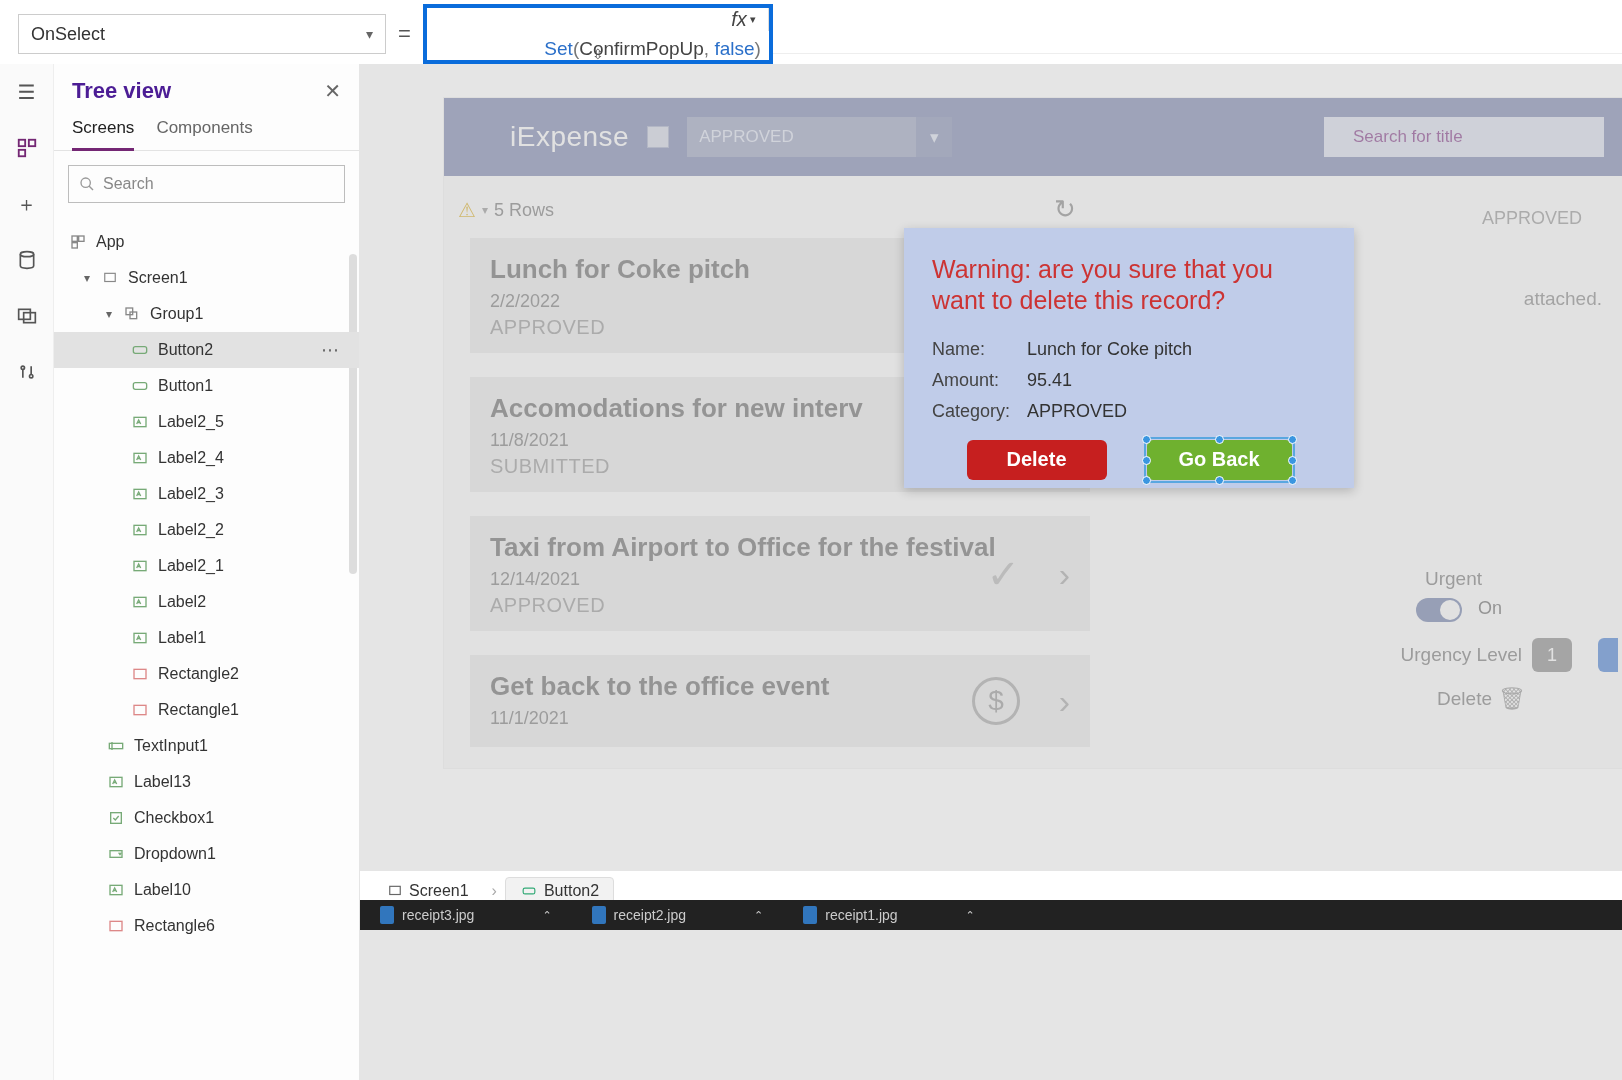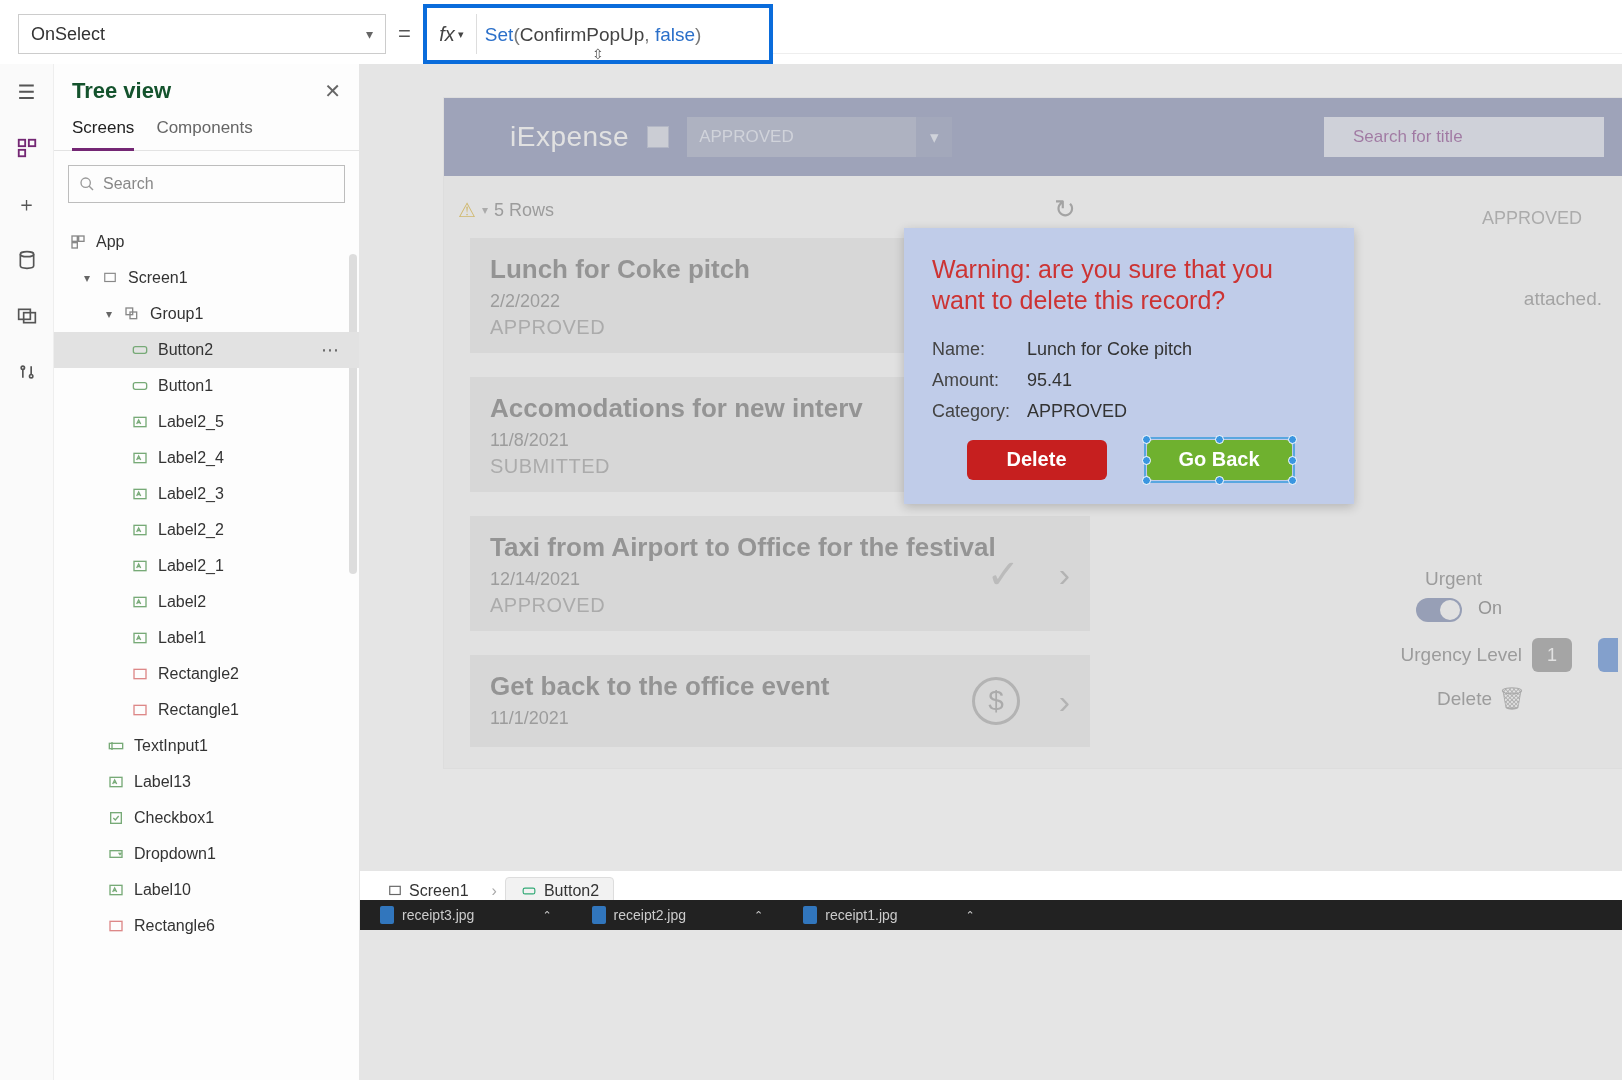--- a/index.html
+++ b/index.html
@@ -3,39 +3,39 @@
 <meta charset="utf-8">
 <style>
 * { box-sizing: border-box; margin: 0; padding: 0; font-family: "Segoe UI", Arial, sans-serif; }
 html, body { width: 1622px; height: 1080px; overflow: hidden; background: #fff; }
 
 
 .top-row { position: absolute; top: 10px; left: 0; right: 0; height: 48px; display: flex; align-items: center; }
 .prop-select { margin-left: 18px; width: 368px; height: 40px; border: 1px solid #ccc; background: #fff; display: flex; align-items: center; padding: 0 12px; font-size: 18px; color: #333; position: relative; }
 .prop-select .chev { position: absolute; right: 12px; font-size: 14px; color: #666; }
 .eq { margin: 0 12px; font-size: 22px; color: #555; }
-.formula-box { border: 4px solid #0a6cdb; height: 60px; width: 350px; display: flex; align-items: center; background: #fff; position: relative; }
+.formula-box { border: 4px solid #0a6cdb; height: 60px; width: 350px; display: flex; align-items: flex-end; background: #fff; position: relative; flex-direction: column; }
 .fx { width: 50px; height: 40px; display: flex; align-items: center; justify-content: center; font-style: italic; font-size: 20px; border-right: 1px solid #ddd; color: #444; }
 .fx .chev { font-size: 11px; margin-left: 3px; font-style: normal; }
 .formula { flex: 1; font-family: Consolas, monospace; font-size: 19px; padding: 6px 8px; }
 .tok-fn { color: #2a6fc9; }
 .tok-par { color: #777; }
 .tok-id { color: #444; }
 .tok-kw { color: #2a6fc9; }
 .resize-handle { position:absolute; bottom:-2px; left:50%; transform:translateX(-50%); font-size:14px; color:#555;}
 .formula-rest { flex:1; height:40px; border-bottom:1px solid #eee; }
 
 
 .left-rail { position: absolute; top: 64px; left: 0; width: 54px; bottom: 0; background: #fafafa; border-right: 1px solid #eee; display: flex; flex-direction: column; align-items: center; padding-top: 14px; gap: 28px; }
 .rail-btn { width: 28px; height: 28px; display:flex; align-items:center; justify-content:center; color:#555; font-size:20px; }
 
 
 .tree { position: absolute; top: 64px; left: 54px; width: 306px; bottom: 0; background: #fdfdfd; border-right: 1px solid #e5e5e5; }
 .tree-head { display:flex; align-items:center; justify-content:space-between; padding: 14px 18px 4px; }
-.tree-head h2 { font-size: 22px; font-weight: 600; color: #14532d; }
+.tree-head h2 { font-size: 22px; font-weight: 600; color: #4c1d95; }
 .tree-close { font-size: 20px; color: #666; }
 .tree-tabs { display:flex; gap: 22px; padding: 10px 18px 0; border-bottom: 1px solid #e3e3e3; }
 .tree-tab { font-size: 17px; color: #666; padding-bottom: 10px; }
 .tree-tab.active { color: #222; border-bottom: 3px solid #742774; font-weight: 500; margin-bottom:-1px;}
 .search { margin: 14px 14px 8px; height: 38px; border: 1px solid #bdbdbd; display:flex; align-items:center; padding:0 10px; gap:8px; color:#888; font-size:16px;}
 .tree-body { position:absolute; top:160px; bottom:0; left:0; right:0; overflow:hidden;}
 .tree-scroll { position:absolute; right:2px; top:30px; width:8px; height:320px; background:#ddd; border-radius:4px;}
 .node { display:flex; align-items:center; height:36px; font-size:16px; color:#333; padding-left: 14px; gap:8px; position:relative;}
 .node .ico { width:20px; height:20px; display:inline-flex; align-items:center; justify-content:center;}
 .node.d0 { padding-left: 14px; }
@@ -78,21 +78,21 @@
 .toggle { position:absolute; top:360px; right:150px; width:46px; height:24px; background:#5b6da0; border-radius:12px;}
 .toggle::after { content:""; position:absolute; right:2px; top:2px; width:20px; height:20px; background:#fff; border-radius:50%;}
 .toggle-on { position:absolute; top:360px; right:110px; font-size:18px; color:#555;}
 .urg-level { position:absolute; top:406px; right:90px; font-size:19px;}
 .urg-badge { position:absolute; top:400px; right:40px; width:40px; height:34px; background:#7a7a7a; color:#fff; border-radius:6px; display:flex; align-items:center; justify-content:center; font-size:18px;}
 .urg-badge2 { position:absolute; top:400px; right:-6px; width:20px; height:34px; background:#2f6fd1; border-radius:6px 0 0 6px;}
 .del-lbl { position:absolute; top:450px; right:120px; font-size:19px;}
 .trash { position:absolute; top:448px; right:86px; font-size:22px; color:#888;}
 
 
-.popup { position:absolute; z-index:5; top:130px; left:460px; width:450px; background:#c0cce9; padding:26px 28px 24px; box-shadow:0 3px 10px rgba(0,0,0,0.2);}
+.popup { position:absolute; z-index:5; top:130px; left:460px; width:450px; background:#c0cce9; padding:26px 28px 8px; box-shadow:0 3px 10px rgba(0,0,0,0.2);}
 .popup .warn { color:#c33; font-size:25px; line-height:1.25; margin-bottom:22px;}
 .popup .row { display:flex; font-size:18px; color:#333; margin-bottom:10px;}
 .popup .row .k { width:95px; color:#444;}
 .popup .btns { display:flex; gap:40px; justify-content:center; margin-top:18px;}
 .btn { height:40px; border-radius:6px; font-size:20px; font-weight:600; display:flex; align-items:center; justify-content:center;}
 .btn-del { width:140px; background:#c61f1f; color:#fff;}
 .btn-back { width:145px; background:#6fb12f; color:#fff; position:relative;}
 .sel-box { position:absolute; inset:-3px; border:2px solid #5aa7e0;}
 .sel-h { position:absolute; width:9px; height:9px; background:#3a96e0; border:1px solid #fff; border-radius:50%;}
 

